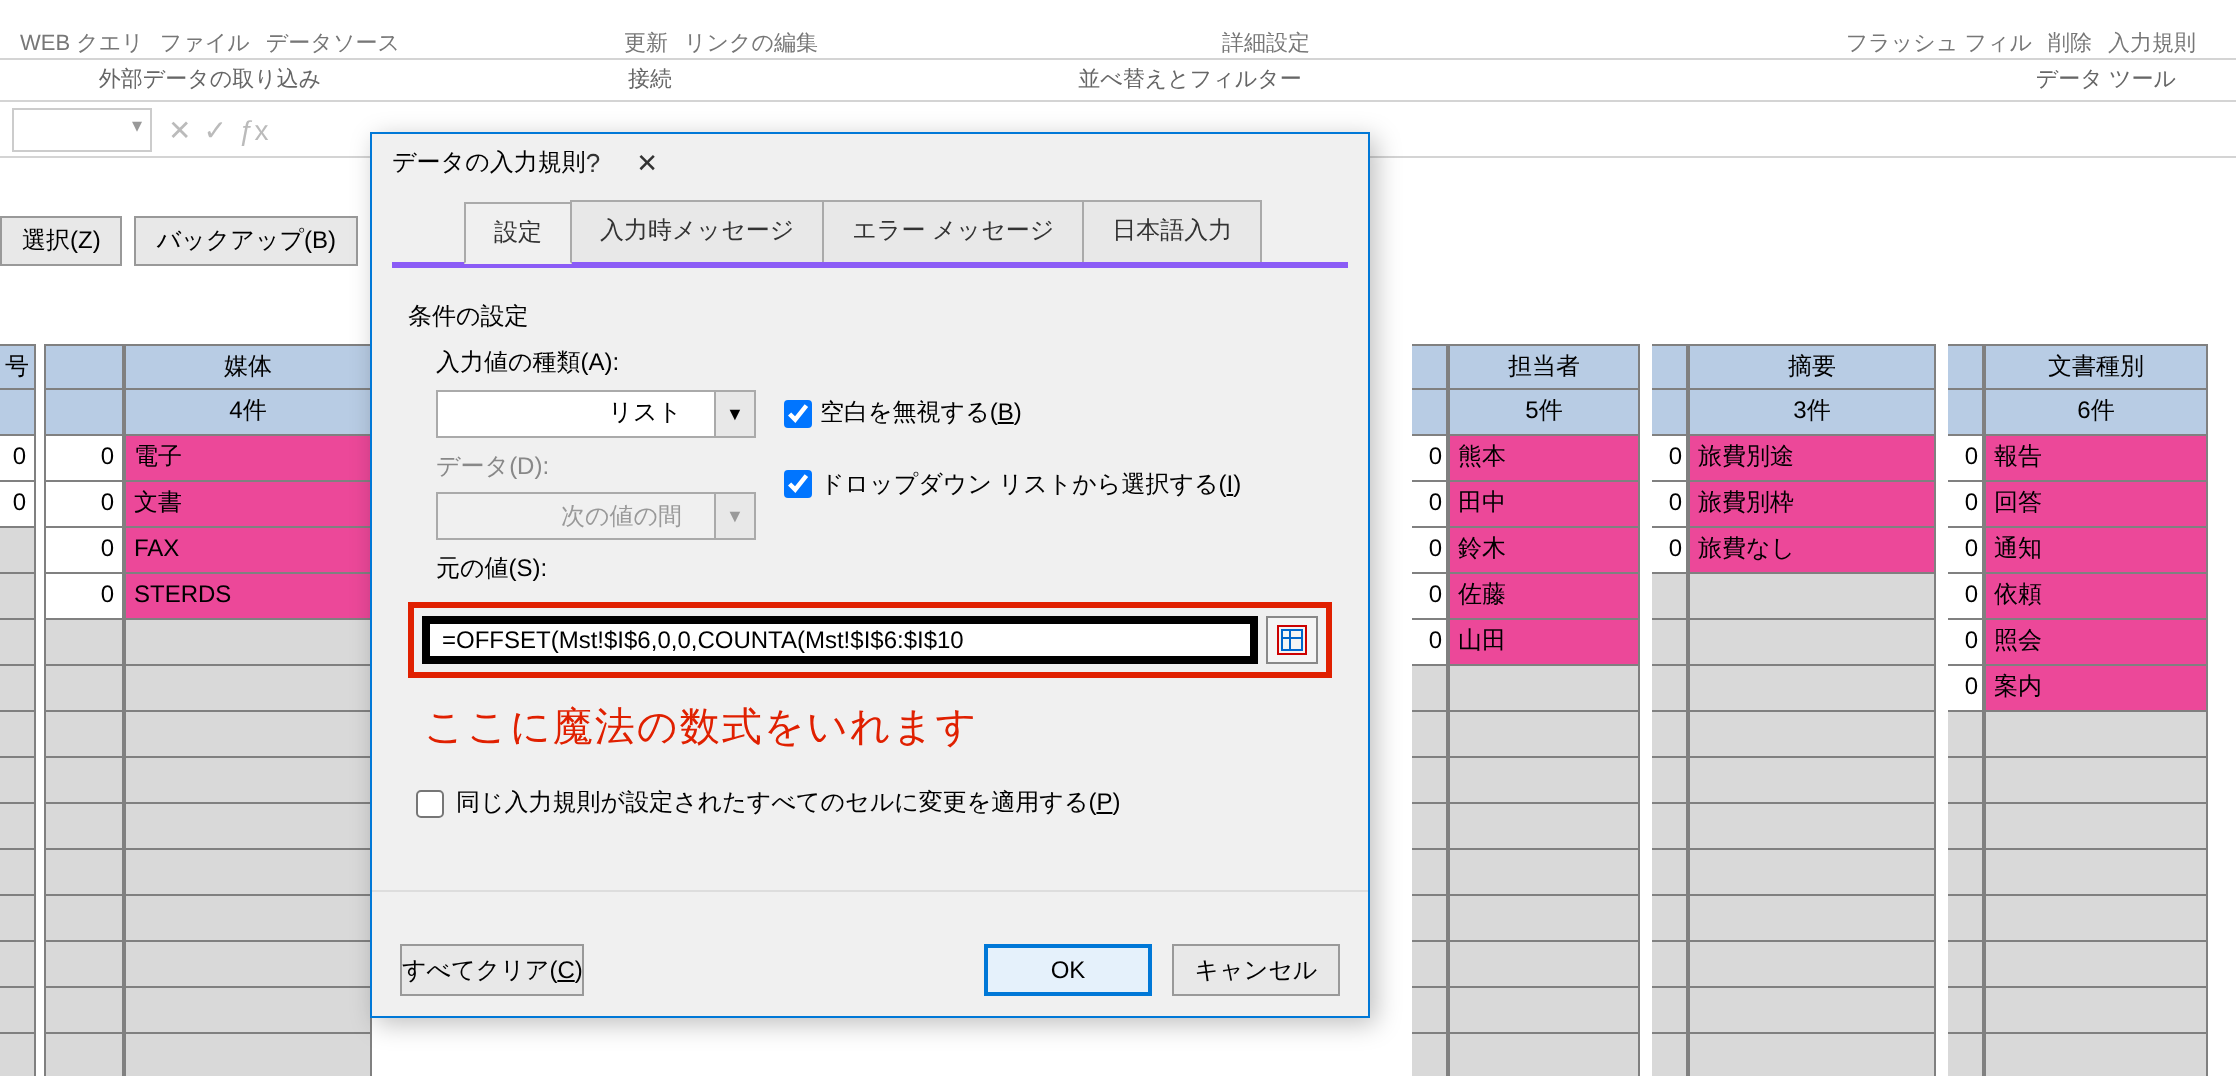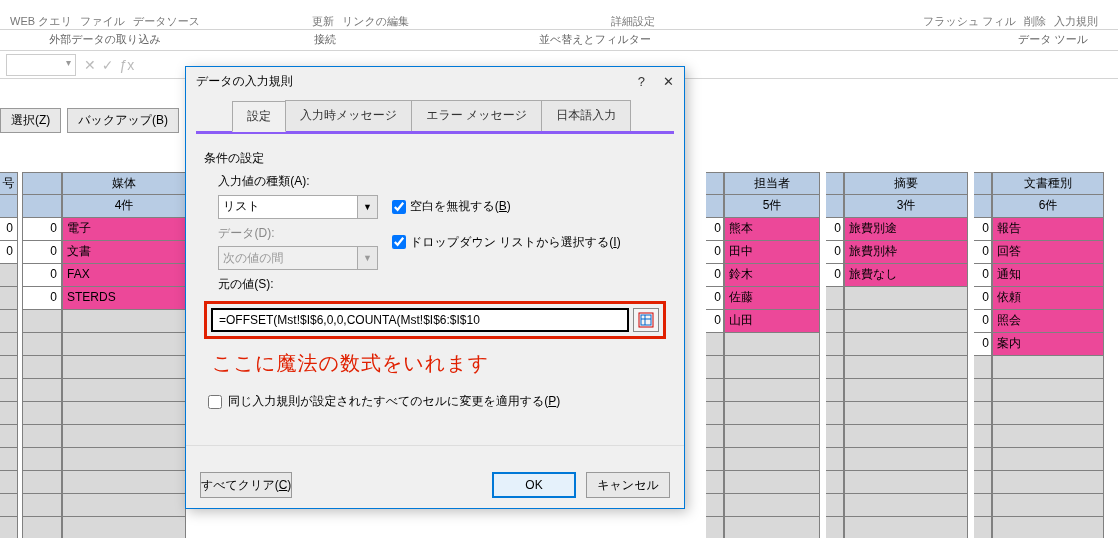--- a/index.html
+++ b/index.html
@@ -82,21 +82,21 @@
   .dialog {
     position: absolute;
     left: 185px; top: 66px;
     width: 500px;
     background:#f0f0f0;
     border:1px solid #0078d7;
     box-shadow: 3px 3px 12px rgba(0,0,0,0.25);
     z-index: 100;
   }
   .dlg-title {
-    display:flex; justify-content:space-between; align-items:center;
+    display:flex; justify-content:flex-start; align-items:center;
     padding: 6px 10px;
     font-size:12px;
   }
   .dlg-title .controls { display:flex; gap:18px; font-size:13px; color:#333;}
   .dlg-title .controls span { cursor:default; }
   .dlg-tabs {
     display:flex;
     border-bottom:3px solid #8b5cf6;
     margin: 4px 10px 0 10px;
     padding-left: 36px;
@@ -115,32 +115,32 @@
   .dlg-body .section-title { margin:6px 0; }
   .dlg-body label.lbl { display:block; margin:6px 0 4px 14px; }
   .row { display:flex; align-items:center; gap:14px; }
   .combo {
     display:flex; align-items:center;
     width:160px; height:24px; border:1px solid #aaa; background:#fff;
     margin-left:14px;
     position:relative;
   }
   .combo.disabled { background:#f0f0f0; color:#999;}
-  .combo span { padding:0 4px; flex:1;}
+  .combo span { padding:0 16px; flex:1;text-align:right;}
   .combo .btn { width:20px; height:100%; border-left:1px solid #aaa; background:#e8e8e8; text-align:center; line-height:22px; font-size:9px;}
   .chk { display:flex; align-items:center; gap:4px; margin:4px 0;}
   .chk input { width:14px;height:14px;}
   .highlight-box {
     border:3px solid #e02000;
     padding:4px;
     margin:8px 0 4px 0;
   }
   .src-row { display:flex; gap:4px; align-items:center;}
   .src-input {
-    flex:1; height:24px; border:2px solid #000000; background:#fff; padding:0 6px; font-family:inherit; font-size:12px;
+    flex:1; height:24px; border:4px solid #000000; background:#fff; padding:0 6px; font-family:inherit; font-size:12px;
   }
   .ref-btn {
     width:26px;height:24px;border:1px solid #888;background:#f4f4f4;display:flex;align-items:center;justify-content:center;
   }
   .ref-btn svg { width:16px;height:16px;}
   .annotation {
     color:#e02000;
     font-size:20px;
     font-family: "Yu Mincho","serif";
     letter-spacing:1px;

